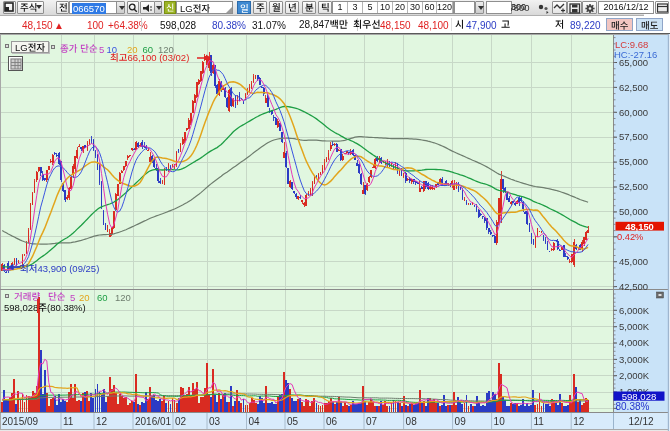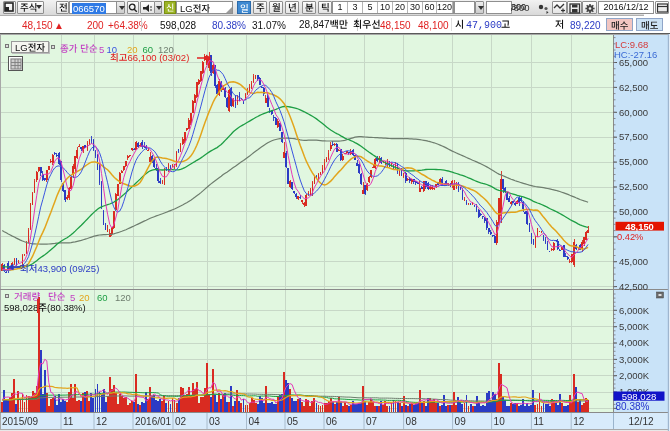--- a/index.html
+++ b/index.html
@@ -154,21 +154,21 @@
       </svg></div>
 <div class="seg" style="left:598px;width:56px;text-align:center;line-height:11.5px;">2016/12/12</div>
 <div class="btn" style="left:655px;width:14px;"><svg width="11" height="10" style="margin-top:1px">
         <rect x="0.5" y="1" width="10" height="8" fill="none" stroke="#333" stroke-width="1.2"></rect>
         <line x1="0.5" y1="3.5" x2="10.5" y2="3.5" stroke="#333" stroke-width="1.2"></line>
       </svg></div>
 </div>
 <div class="info">
 <span class="iv" style="left:22px;color:#e02222;">48,150</span>
 <span class="iv" style="left:54px;color:#e02222;font-size:10px;top:3.5px;">▲</span>
-<span class="iv" style="left:87px;color:#e02222;">200</span>
+<span class="iv" style="left:87px;color:#e02222;">100</span>
 <span class="iv" style="left:108px;color:#e02222;">+64.38%</span>
 <span style="position:absolute;left:141px;top:2px;height:13px;border-left:1px solid #ccc;"></span>
 <span class="iv" style="left:160px;color:#111;">598,028</span>
 <span class="iv" style="left:212px;color:#2b3bc4;">80.38%</span>
 <span class="iv" style="left:252px;color:#111;">31.07%</span>
 <span class="iv" style="left:299px;top:3px;">
       <svg width="50" height="12" style="position:absolute;overflow:visible">
         <text x="0.0" y="9" font-family="Liberation Sans" font-size="10" font-weight="normal" fill="#111">28,847</text>
         <path transform="translate(30.6,9) scale(0.0100,-0.0100)" d="M82.80010986328125 772.9999389648438H181.4398193359375V635.9198608398438H341.9202880859375V772.9999389648438H439.8800048828125V339.92010498046875H82.80010986328125ZM181.4398193359375 554.840087890625V423.119873046875H341.9202880859375V554.840087890625ZM720.0001831054688 830.679931640625H819.7598876953125V281.96002197265625H720.0001831054688ZM589.3999633789062 599.9998779296875H749.8001098632812V514.5601196289062H589.3999633789062ZM525.2001953125 814.2399291992188H623.7199096679688V286.1600341796875H525.2001953125ZM200.080078125 232.75994873046875H819.7598876953125V-82.679931640625H715.5202026367188V148.440185546875H200.080078125Z" fill="#111"></path>
         <path transform="translate(39.8,9) scale(0.0100,-0.0100)" d="M78.44012451171875 752.5198974609375H505.39996337890625V321.080078125H78.44012451171875ZM402.72027587890625 668.64013671875H181.11981201171875V404.9598388671875H402.72027587890625ZM654.5202026367188 831.5599365234375H759.1998901367188V163.20001220703125H654.5202026367188ZM728.3999633789062 559.8798828125H888.0799560546875V473.20013427734375H728.3999633789062ZM181.4801025390625 20.599853515625H796.5599365234375V-64.2799072265625H181.4801025390625ZM181.4801025390625 227.67999267578125H286.27978515625V-19.1199951171875H181.4801025390625Z" fill="#111"></path>
@@ -183,21 +183,21 @@
         <path transform="translate(18.4,9) scale(0.0100,-0.0100)" d="M513.4400024414062 625.6398315429688H735.5200805664062V539.7600708007812H513.4400024414062ZM266.2801513671875 775.8799438476562H350.95989990234375V669.5598754882812Q350.95989990234375 579.4799194335938 321.7798767089844 500.6799621582031Q292.599853515625 421.8800048828125 236.31985473632812 363.10003662109375Q180.03985595703125 304.320068359375 99.11993408203125 273.080078125L44.04010009765625 355.9598388671875Q98.12005615234375 375.079833984375 139.34005737304688 407.079833984375Q180.56005859375 439.079833984375 208.74008178710938 481.01983642578125Q236.92010498046875 522.9598388671875 251.60012817382812 570.7198486328125Q266.2801513671875 618.4798583984375 266.2801513671875 669.5598754882812ZM287.320068359375 775.8799438476562H371.31982421875V667.35986328125Q371.31982421875 621.2798461914062 385.4998474121094 577.2398376464844Q399.67987060546875 533.1998291015625 427.0198974609375 494.25982666015625Q454.35992431640625 455.31982421875 494.179931640625 425.0398254394531Q533.9999389648438 394.75982666015625 585.39990234375 376.079833984375L529.4400634765625 295.320068359375Q452.7601318359375 325.12005615234375 398.6001281738281 380.4000244140625Q344.44012451171875 435.67999267578125 315.8800964355469 509.75994873046875Q287.320068359375 583.8399047851562 287.320068359375 667.35986328125ZM698.1201782226562 830.679931640625H803.35986328125V151.5999755859375H698.1201782226562ZM208.4400634765625 20.599853515625H824.119873046875V-64.2799072265625H208.4400634765625ZM208.4400634765625 223.6400146484375H313.23974609375V-23.15997314453125H208.4400634765625Z" fill="#111"></path>
       </svg>
     </span>
 <span class="iv" style="left:380px;color:#e02222;">48,150</span>
 <span class="iv" style="left:418px;color:#e02222;">48,100</span>
 <span class="iv" style="left:455px;top:3px;">
       <svg width="11" height="12" style="position:absolute;overflow:visible">
         <path transform="translate(0.0,9) scale(0.0100,-0.0100)" d="M278.64013671875 756.1998901367188H364.7598876953125V606.3997192382812Q364.7598876953125 523.1597900390625 346.85986328125 445.9398498535156Q328.9598388671875 368.71990966796875 294.5998229980469 301.7399597167969Q260.23980712890625 234.760009765625 211.59982299804688 183.64004516601562Q162.9598388671875 132.52008056640625 101.35992431640625 102.92010498046875L38.04010009765625 189.27984619140625Q93.0400390625 214.1998291015625 137.38003540039062 257.7798156738281Q181.72003173828125 301.35980224609375 213.12005615234375 357.21978759765625Q244.52008056640625 413.07977294921875 261.5801086425781 476.999755859375Q278.64013671875 540.9197387695312 278.64013671875 606.3997192382812ZM298.00006103515625 756.1998901367188H383.559814453125V606.3997192382812Q383.559814453125 543.0397338867188 400.0598449707031 482.23974609375Q416.55987548828125 421.43975830078125 447.83990478515625 367.4197692871094Q479.11993408203125 313.3997802734375 522.8399353027344 272.09979248046875Q566.5599365234375 230.7998046875 620.4398803710938 206.4398193359375L558.6800537109375 122.080078125Q498.32012939453125 150.6800537109375 450.2401428222656 199.80001831054688Q402.16015625 248.91998291015625 368.20013427734375 312.99993896484375Q334.2401123046875 377.07989501953125 316.1200866699219 451.9598388671875Q298.00006103515625 526.8397827148438 298.00006103515625 606.3997192382812ZM693.2001953125 832.2399291992188H797.9998779296875V-83.7999267578125H693.2001953125Z" fill="#111"></path>
       </svg>
     </span>
-<span class="iv" style="left:466px;color:#2b3bc4;font-family:Liberation Mono, monospace;">47,900</span>
+<span class="iv" style="left:466px;color:#2b3bc4;">47,900</span>
 <span class="iv" style="left:501px;top:3px;">
       <svg width="11" height="12" style="position:absolute;overflow:visible">
         <path transform="translate(0.0,9) scale(0.0100,-0.0100)" d="M132.4400634765625 746.0398559570312H716.1600341796875V661.1600952148438H132.4400634765625ZM46.12005615234375 123.47991943359375H872.2399291992188V37.48016357421875H46.12005615234375ZM354.3201904296875 444.199951171875H459.119873046875V80.60003662109375H354.3201904296875ZM677.64013671875 746.0398559570312H782.4398193359375V657.1598510742188Q782.4398193359375 600.35986328125 781.1598205566406 537.1598815917969Q779.8798217773438 473.95989990234375 772.7598266601562 397.9599304199219Q765.6398315429688 321.9599609375 747.83984375 227.32000732421875L642.7201538085938 239.47998046875Q669.0801391601562 373.23992919921875 673.3601379394531 474.0198974609375Q677.64013671875 574.7998657226562 677.64013671875 657.1598510742188Z" fill="#111"></path>
       </svg>
     </span>
 <span class="iv" style="left:514px;color:#e02222;margin-top:24px;">48,600</span>
 <span class="iv" style="left:555px;top:3px;">
       <svg width="11" height="12" style="position:absolute;overflow:visible">
         <path transform="translate(0.0,9) scale(0.0100,-0.0100)" d="M699.920166015625 832.2399291992188H804.1598510742188V-83.7999267578125H699.920166015625ZM519.3999633789062 505.07989501953125H727.0001220703125V420.08013916015625H519.3999633789062ZM268.16015625 695.0400390625H352.0399169921875V582.7597045898438Q352.0399169921875 504.95977783203125 334.139892578125 429.89984130859375Q316.2398681640625 354.83990478515625 282.9998474121094 289.2999572753906Q249.75982666015625 223.760009765625 202.73983764648438 173.08004760742188Q155.7198486328125 122.40008544921875 97.47991943359375 92.2401123046875L35.60009765625 175.2398681640625Q88.48004150390625 200.7198486328125 131.48004150390625 244.1998291015625Q174.48004150390625 287.6798095703125 205.04006958007812 342.3797912597656Q235.60009765625 397.07977294921875 251.880126953125 458.8397521972656Q268.16015625 520.5997314453125 268.16015625 582.7597045898438ZM291.76007080078125 695.0400390625H374.079833984375V582.7597045898438Q374.079833984375 524.0397338867188 390.35986328125 465.499755859375Q406.639892578125 406.95977783203125 437.2599182128906 354.2597961425781Q467.87994384765625 301.559814453125 510.87994384765625 259.8598327636719Q553.8799438476562 218.15985107421875 606.7598876953125 193.67987060546875L545.4400634765625 111.2401123046875Q486.64013671875 139.840087890625 439.6201477050781 188.52005004882812Q392.60015869140625 237.20001220703125 359.58013916015625 300.1799621582031Q326.56011962890625 363.159912109375 309.16009521484375 435.4998474121094Q291.76007080078125 507.83978271484375 291.76007080078125 582.7597045898438ZM70.76007080078125 740.7199096679688H572.3599243164062V655.2801513671875H70.76007080078125Z" fill="#111"></path>
       </svg>

